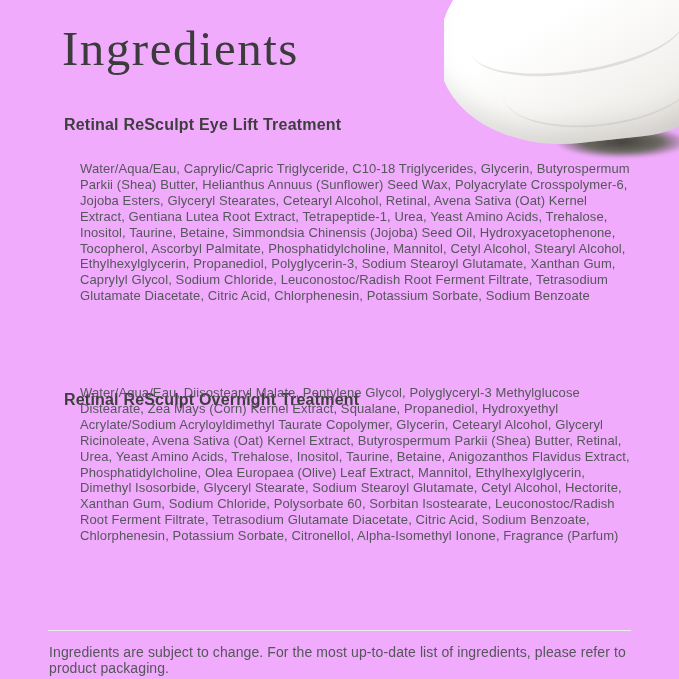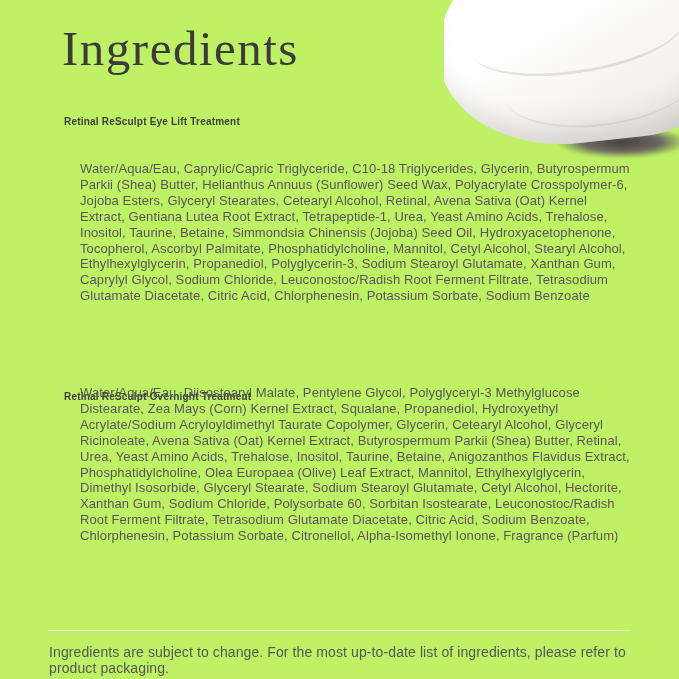--- a/index.html
+++ b/index.html
@@ -4,21 +4,21 @@
 <style>
   html, body {
     margin: 0;
     padding: 0;
     background: #ffffff;
   }
   .page {
     position: relative;
     width: 679px;
     height: 679px;
-    background: #bef264;
+    background: #f0abfc;
     overflow: hidden;
     font-family: "Liberation Sans", sans-serif;
   }
 
   
   .page-title {
     position: absolute;
     left: 62px;
     top: 22px;
     margin: 0;
@@ -82,21 +82,21 @@
     border-bottom: 2px solid rgba(128,123,116,0.15);
     transform: rotate(-7deg);
   }
 
   
   .section-title {
     position: absolute;
     left: 64px;
     margin: 0;
     width: 556px;
-    font-size: 10px;
+    font-size: 16px;
     font-weight: 700;
     letter-spacing: 0.2px;
     color: #3e3e3e;
   }
   .section-title.first { top: 116px; }
   .section-title.second { top: 344px; margin-top: 47px; }
 
   .ingredient-list {
     position: absolute;
     left: 64px;

